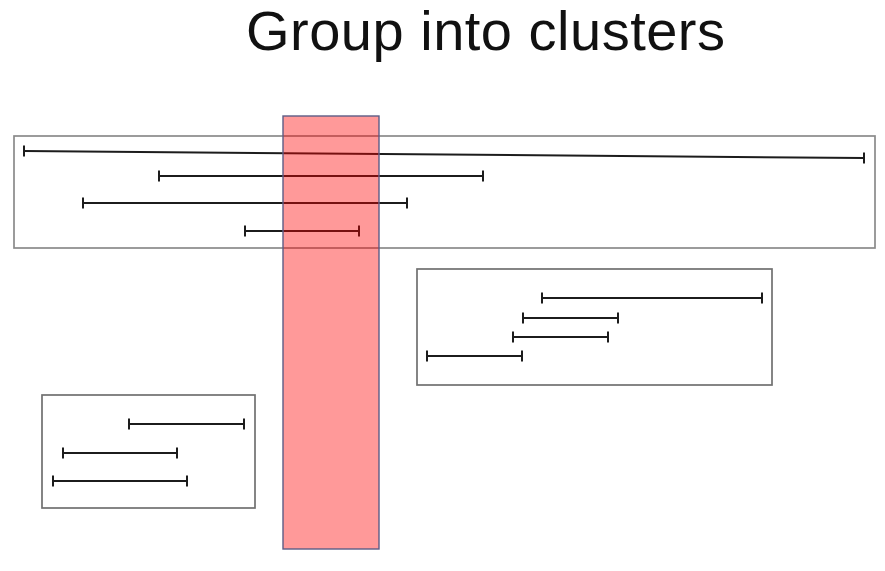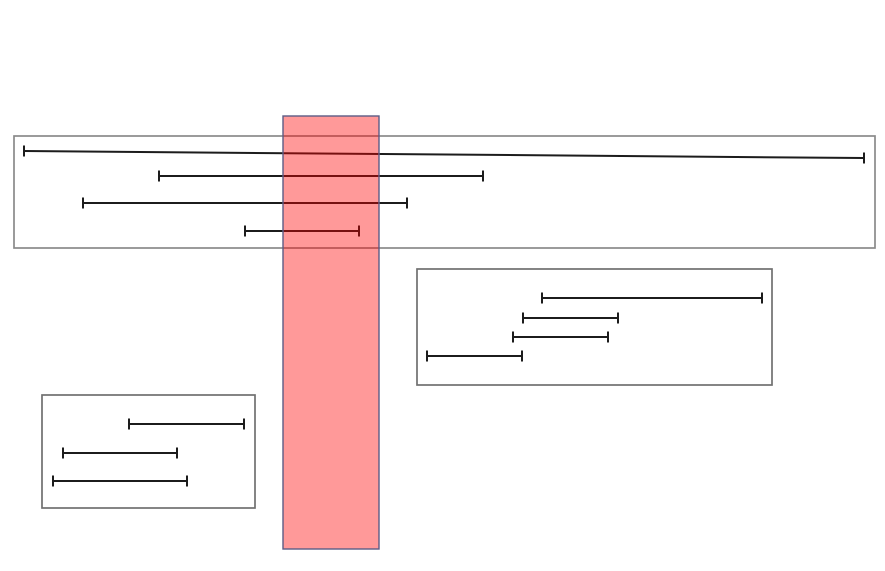--- a/index.html
+++ b/index.html
@@ -28,20 +28,21 @@
   svg.canvas {
     position: absolute;
     left: 0;
     top: 0;
   }
 </style>
 </head>
 <body>
 
 <div class="stage">
+  <div class="title">Group into clusters</div>
   <svg class="canvas" width="885" height="571" viewBox="0 0 885 571">
       <rect x="14" y="136" width="861" height="112" fill="none" stroke="#8a8a8a" stroke-width="1.7"></rect>
       <line x1="24" y1="151" x2="864" y2="158" stroke="#1c1c1c" stroke-width="2"></line>
       <line x1="24" y1="145.5" x2="24" y2="156.5" stroke="#1c1c1c" stroke-width="2"></line>
       <line x1="864" y1="152.5" x2="864" y2="163.5" stroke="#1c1c1c" stroke-width="2"></line>
       <line x1="159" y1="176" x2="483" y2="176" stroke="#1c1c1c" stroke-width="2"></line>
       <line x1="159" y1="170.5" x2="159" y2="181.5" stroke="#1c1c1c" stroke-width="2"></line>
       <line x1="483" y1="170.5" x2="483" y2="181.5" stroke="#1c1c1c" stroke-width="2"></line>
       <line x1="83" y1="203" x2="407" y2="203" stroke="#1c1c1c" stroke-width="2"></line>
       <line x1="83" y1="197.5" x2="83" y2="208.5" stroke="#1c1c1c" stroke-width="2"></line>

